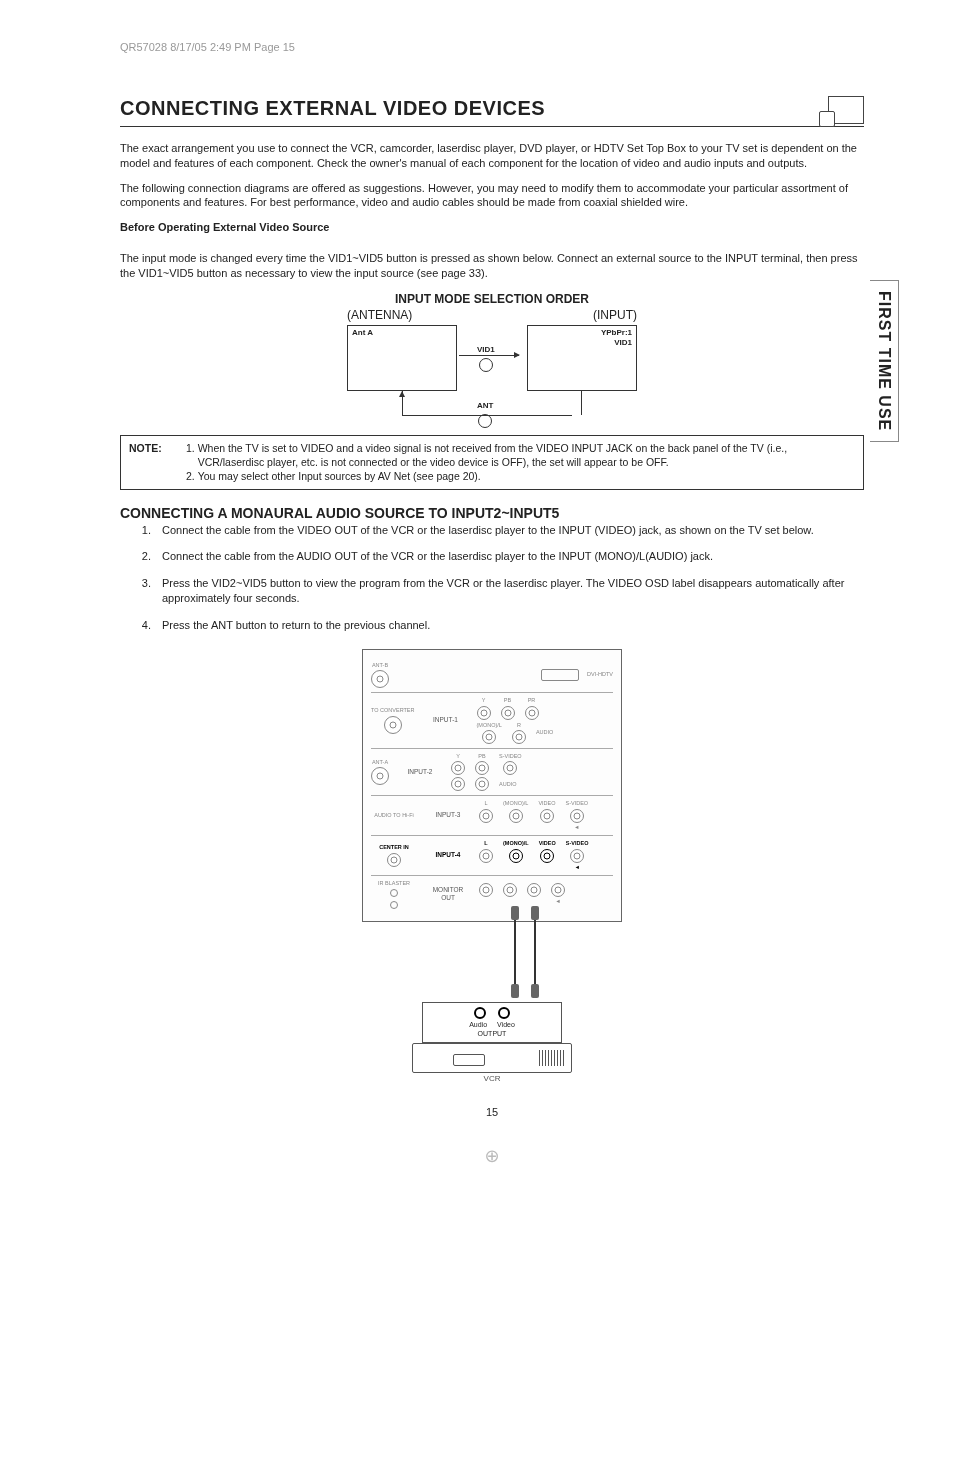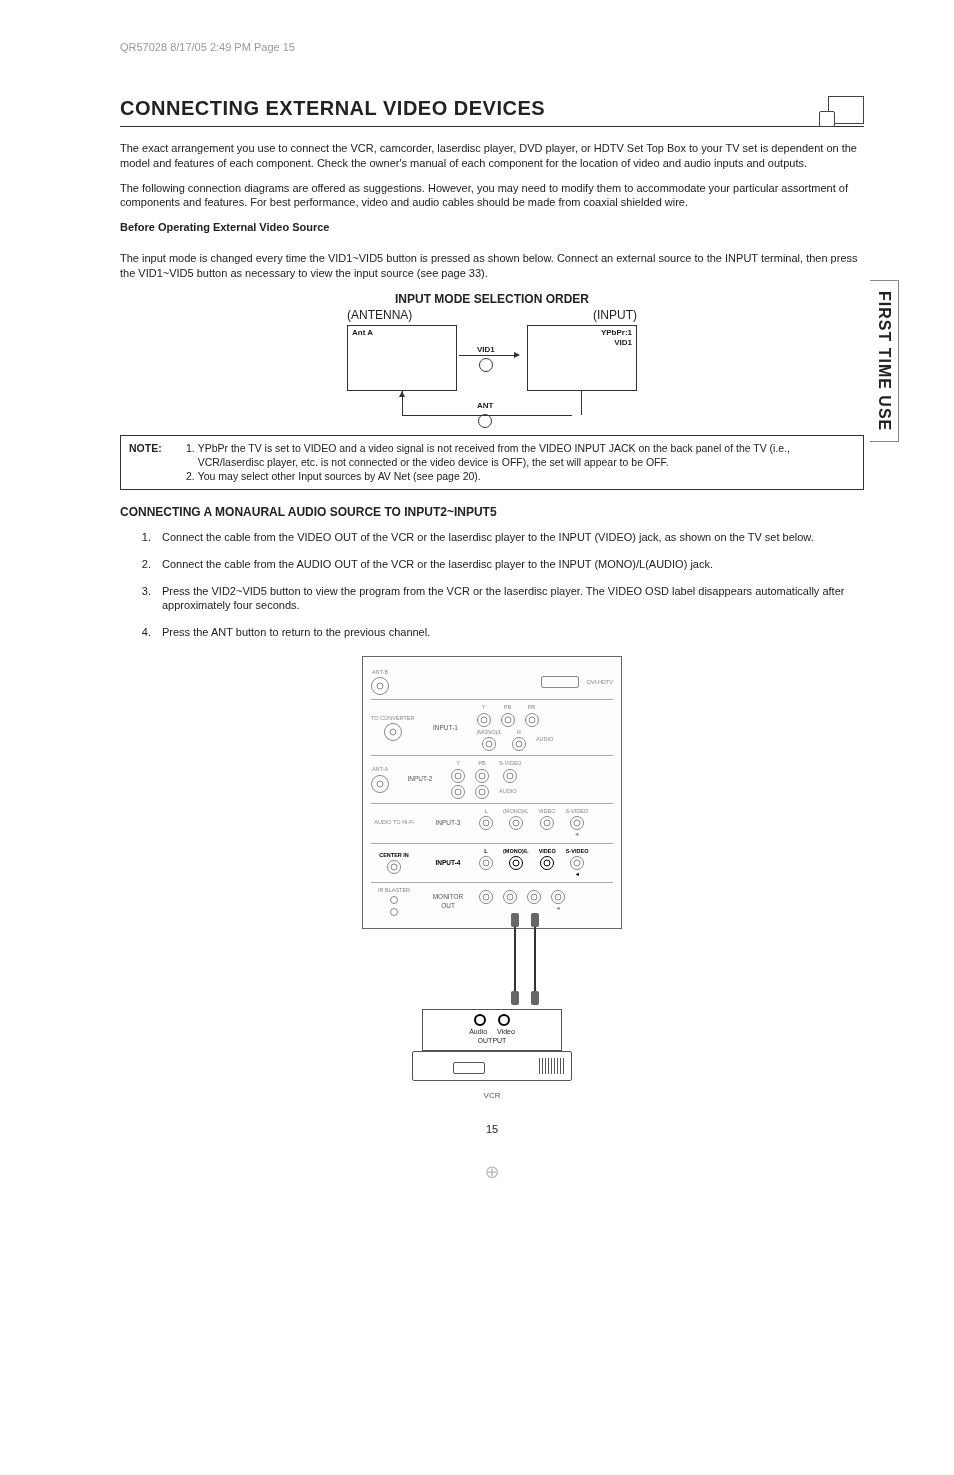--- a/index.html
+++ b/index.html
@@ -83,21 +83,21 @@
     padding: 5px 8px;
     display: flex;
     gap: 18px;
     margin-bottom: 14px;
     font-size: 10.5px;
   }
   .note-label { font-weight: bold; flex: 0 0 auto; }
   .note-list { list-style: decimal; padding-left: 18px; }
   .note-list li { margin-bottom: 0; }
 
-  .section-head { font-weight: bold; margin-bottom: 10px; font-size: 12px; }
+  .section-head { font-weight: bold; font-size: 14px; }
   .steps { list-style: decimal; padding-left: 34px; margin-bottom: 16px; }
   .steps li { margin-bottom: 12px; padding-left: 8px; }
 
   .rear-panel {
     width: 260px; margin: 0 auto;
     border: 1px solid #666;
     padding: 8px;
     background: #fdfdfd;
   }
   .rp-row { display: flex; align-items: center; gap: 8px; border-top: 1px solid #aaa; padding: 4px 0; }
@@ -135,21 +135,21 @@
   .vcr-jacks { display:flex; justify-content:center; gap:12px; }
   .vcr-j { width:12px; height:12px; border:2px solid #000; border-radius:50%;}
   .vcr-lbls { display:flex; justify-content:center; gap:10px; font-size:7px; margin-top:1px;}
   .vcr-out { font-size:7px; margin-bottom:2px;}
   .vcr-body {
     width:160px; height:30px; margin:0 auto; border:1px solid #555;
     border-radius:2px; position:relative;
   }
   .vcr-body::before { content:""; position:absolute; left:40px; top:10px; width:30px; height:10px; border:1px solid #555; border-radius:2px;}
   .vcr-body::after { content:""; position:absolute; right:6px; top:6px; width:26px; height:16px; background:repeating-linear-gradient(90deg,#555,#555 1px,transparent 1px,transparent 3px);}
-  .vcr-caption { text-align:center; font-size:8px; margin-top:10px; color:#555;}
+  .vcr-caption { text-align:center; font-size:8px; margin-top:1px; color:#555;}
 
   .page-num { text-align:center; margin-top:20px; font-size:11px;}
   .bottom-cross { text-align:center; font-size:18px; color:#bbb; margin-top:24px;}
 </style>
 </head>
 <body>
 
 <div class="crop-mark">QR57028  8/17/05  2:49 PM  Page 15</div>
 
 <div class="side-tab">FIRST TIME USE</div>
@@ -186,21 +186,21 @@
   </div>
   <div class="flow-line-down"></div>
   <div class="flow-line-right2"></div>
   <div class="flow-line-left"></div>
   <div class="flow-line-up"></div>
 </div>
 
 <div class="note-box">
   <div class="note-label">NOTE:</div>
   <ol class="note-list">
-    <li>YPbPr the TV is set to VIDEO and a video signal is not received from the VIDEO INPUT JACK on the back panel of the TV (i.e., VCR/laserdisc player, etc. is not connected or the video device is OFF), the set will appear to be OFF.</li>
+    <li>When the TV is set to VIDEO and a video signal is not received from the VIDEO INPUT JACK on the back panel of the TV (i.e., VCR/laserdisc player, etc. is not connected or the video device is OFF), the set will appear to be OFF.</li>
     <li>You may select other Input sources by AV Net (see page 20).</li>
   </ol>
 </div>
 
 <div class="section-head">CONNECTING A MONAURAL AUDIO SOURCE TO INPUT2~INPUT5</div>
 
 <ol class="steps">
   <li>Connect the cable from the VIDEO OUT of the VCR or the laserdisc player to the INPUT (VIDEO) jack, as shown on the TV set below.</li>
   <li>Connect the cable from the AUDIO OUT of the VCR or the laserdisc player to the INPUT (MONO)/L(AUDIO) jack.</li>
   <li>Press the VID2~VID5 button to view the program from the VCR or the laserdisc player.  The VIDEO OSD label disappears automatically after approximately four seconds.</li>

